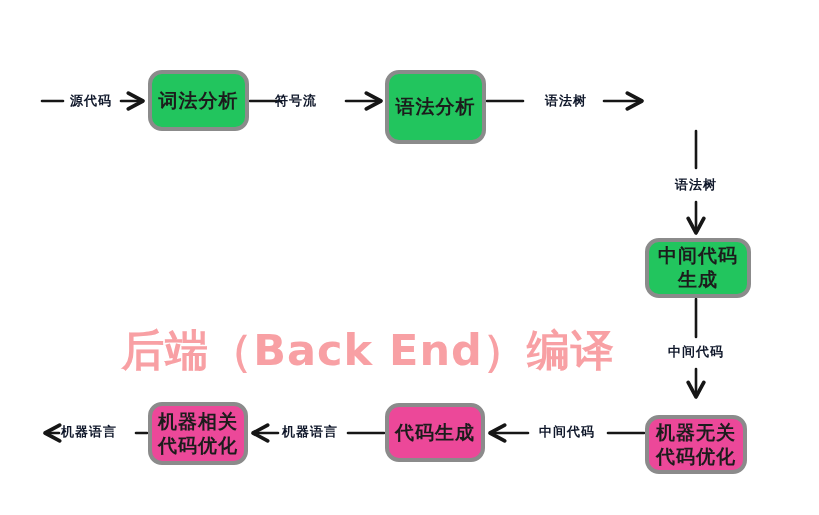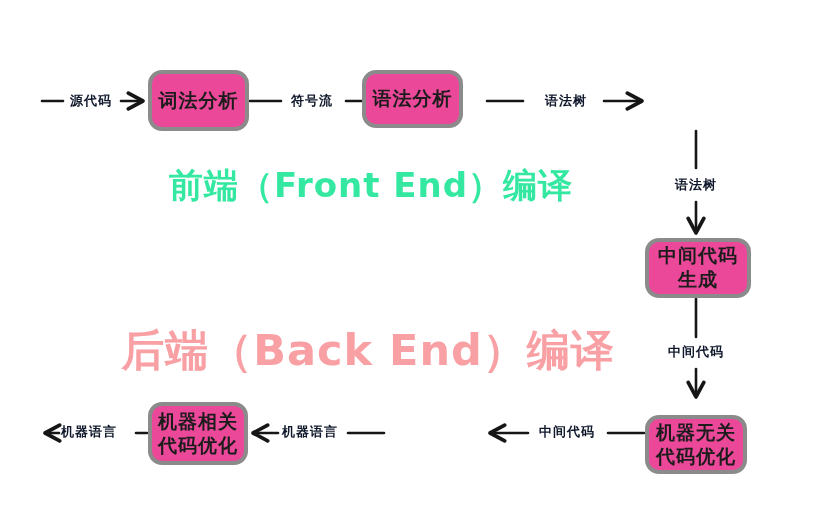--- a/index.html
+++ b/index.html
@@ -18,41 +18,41 @@
     border:4px solid #8b8b8b;
     border-radius:14px;
     display:flex;align-items:center;justify-content:center;
     text-align:center;
     font-size:19px;font-weight:600;
     line-height:1.25;
     color:#1c1c1c;
     white-space:pre-line;
     letter-spacing:1px;
   }
-  .node-green{background:#ec4899;}
+  .node-green{background:#22c55e;}
   .node-pink{background:#ec4899;}
 
   .n-lexical{left:148px;top:70px;width:101px;height:61px;}
-  .n-syntax{left:362px;top:70px;width:101px;height:58px;}
+  .n-syntax{left:385px;top:70px;width:101px;height:74px;}
   .n-semantic{left:646px;top:70px;width:98px;height:60px;}
   .n-irgen{left:645px;top:238px;width:106px;height:60px;}
   .n-miopt{left:645px;top:415px;width:102px;height:59px;}
   .n-codegen{left:385px;top:403px;width:100px;height:59px;}
   .n-mdopt{left:148px;top:402px;width:100px;height:63px;}
 
   .edge-label{
     position:absolute;
     transform:translate(-50%,-50%);
     font-size:13px;font-weight:600;
     color:#0f172a;
     white-space:nowrap;
     letter-spacing:1px;
   }
   .l-source{left:91px;top:101px;}
-  .l-tokens{left:312px;top:101px;}
+  .l-tokens{left:296px;top:101px;}
   .l-tree-top{left:566px;top:101px;}
   .l-tree-right{left:696px;top:185px;}
   .l-ir-right{left:696px;top:352px;}
   .l-ir-bottom{left:567px;top:432px;}
   .l-ml-mid{left:310px;top:432px;}
   .l-ml-out{left:89px;top:432px;}
 
   .section-title{
     position:absolute;
     transform:translate(-50%,-50%);
@@ -90,30 +90,30 @@
 
       <path d="M644 433 H608"></path>
       <path d="M528 433 H492" marker-end="url(#ah)"></path>
       <path d="M384 433 H348"></path>
       <path d="M278 433 H255" marker-end="url(#ah)"></path>
       <path d="M147 433 H136"></path>
       <path d="M59 433 H47" marker-end="url(#ah)"></path>
     </g>
   </svg>
 
-  <div class="section-title t-front">前端（Front End）编译</div>
   <div class="section-title t-back">后端（Back End）编译</div>
 
   <div class="node node-green n-lexical">词法分析</div>
   <div class="node node-green n-syntax">语法分析</div>
   <div class="node node-green n-irgen">中间代码
 生成</div>
 
   <div class="node node-pink n-miopt">机器无关
 代码优化</div>
+  <div class="node node-pink n-codegen">代码生成</div>
   <div class="node node-pink n-mdopt">机器相关
 代码优化</div>
 
   <div class="edge-label l-source">源代码</div>
   <div class="edge-label l-tokens">符号流</div>
   <div class="edge-label l-tree-top">语法树</div>
   <div class="edge-label l-tree-right">语法树</div>
   <div class="edge-label l-ir-right">中间代码</div>
   <div class="edge-label l-ir-bottom">中间代码</div>
   <div class="edge-label l-ml-mid">机器语言</div>

